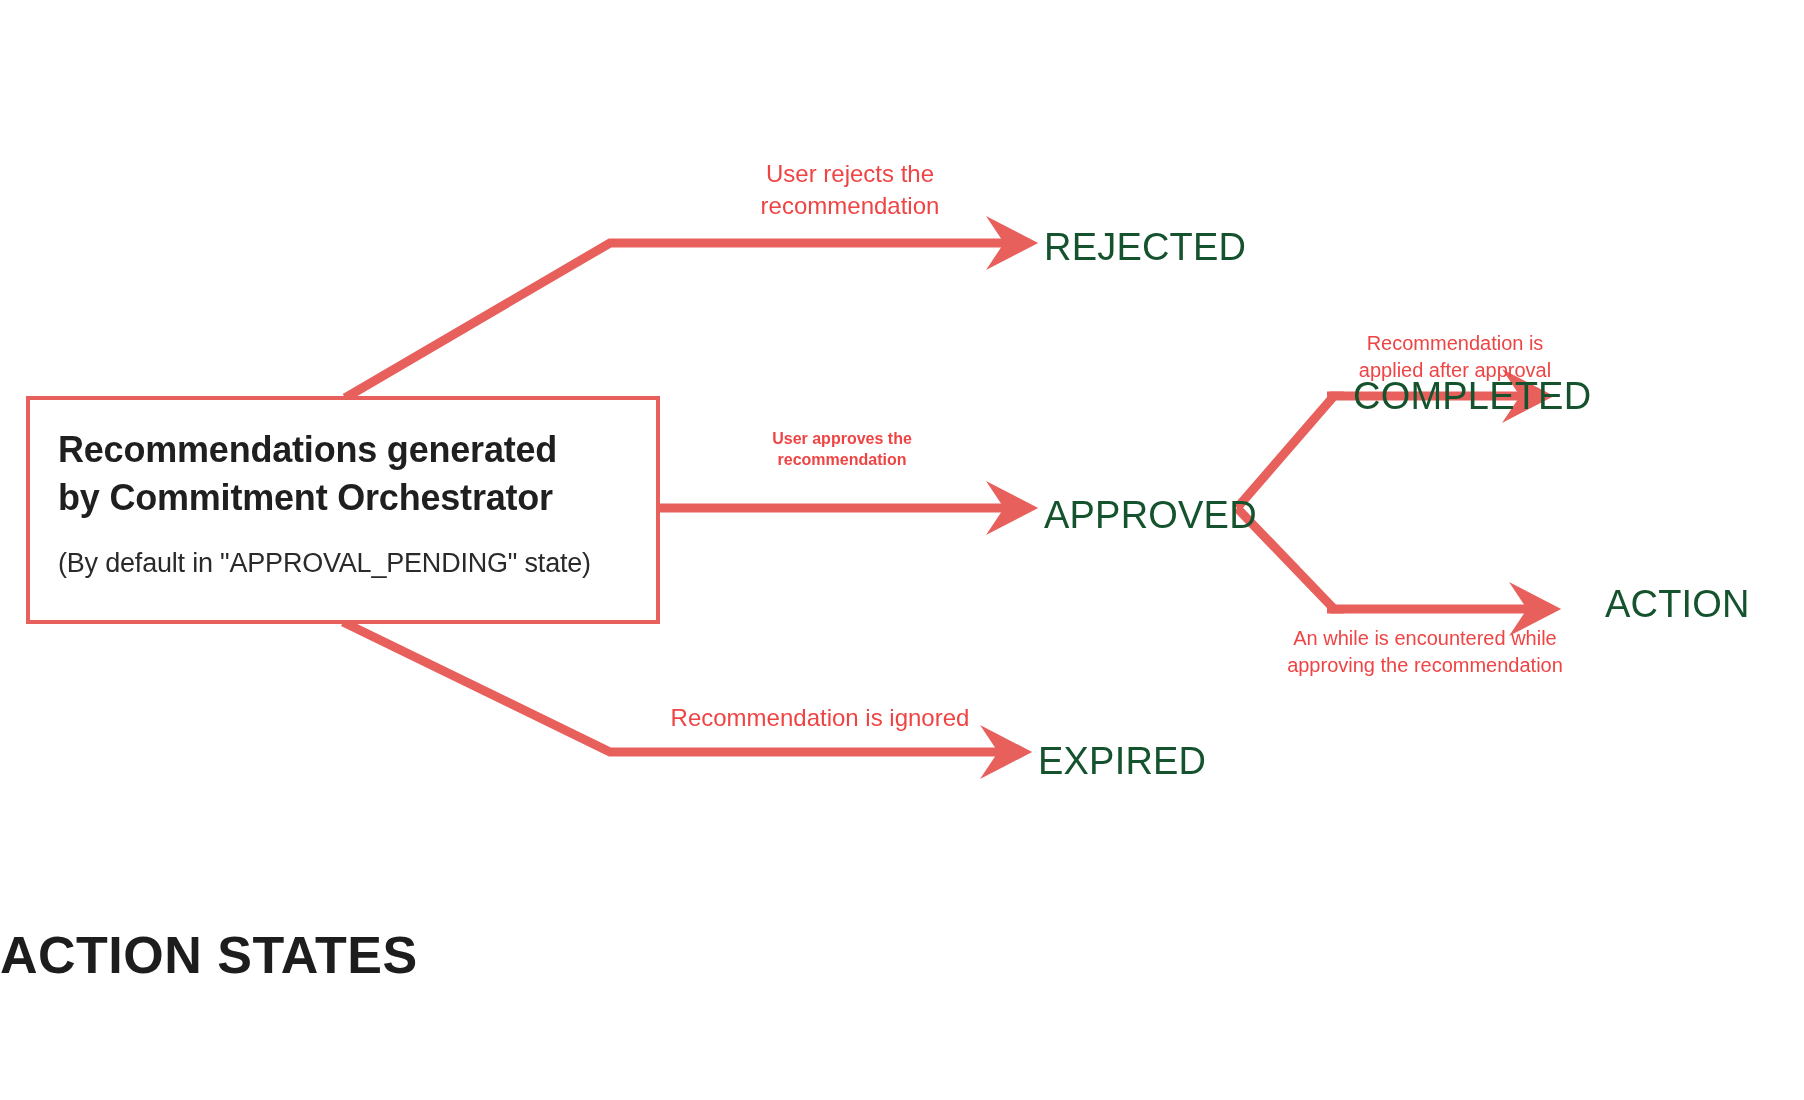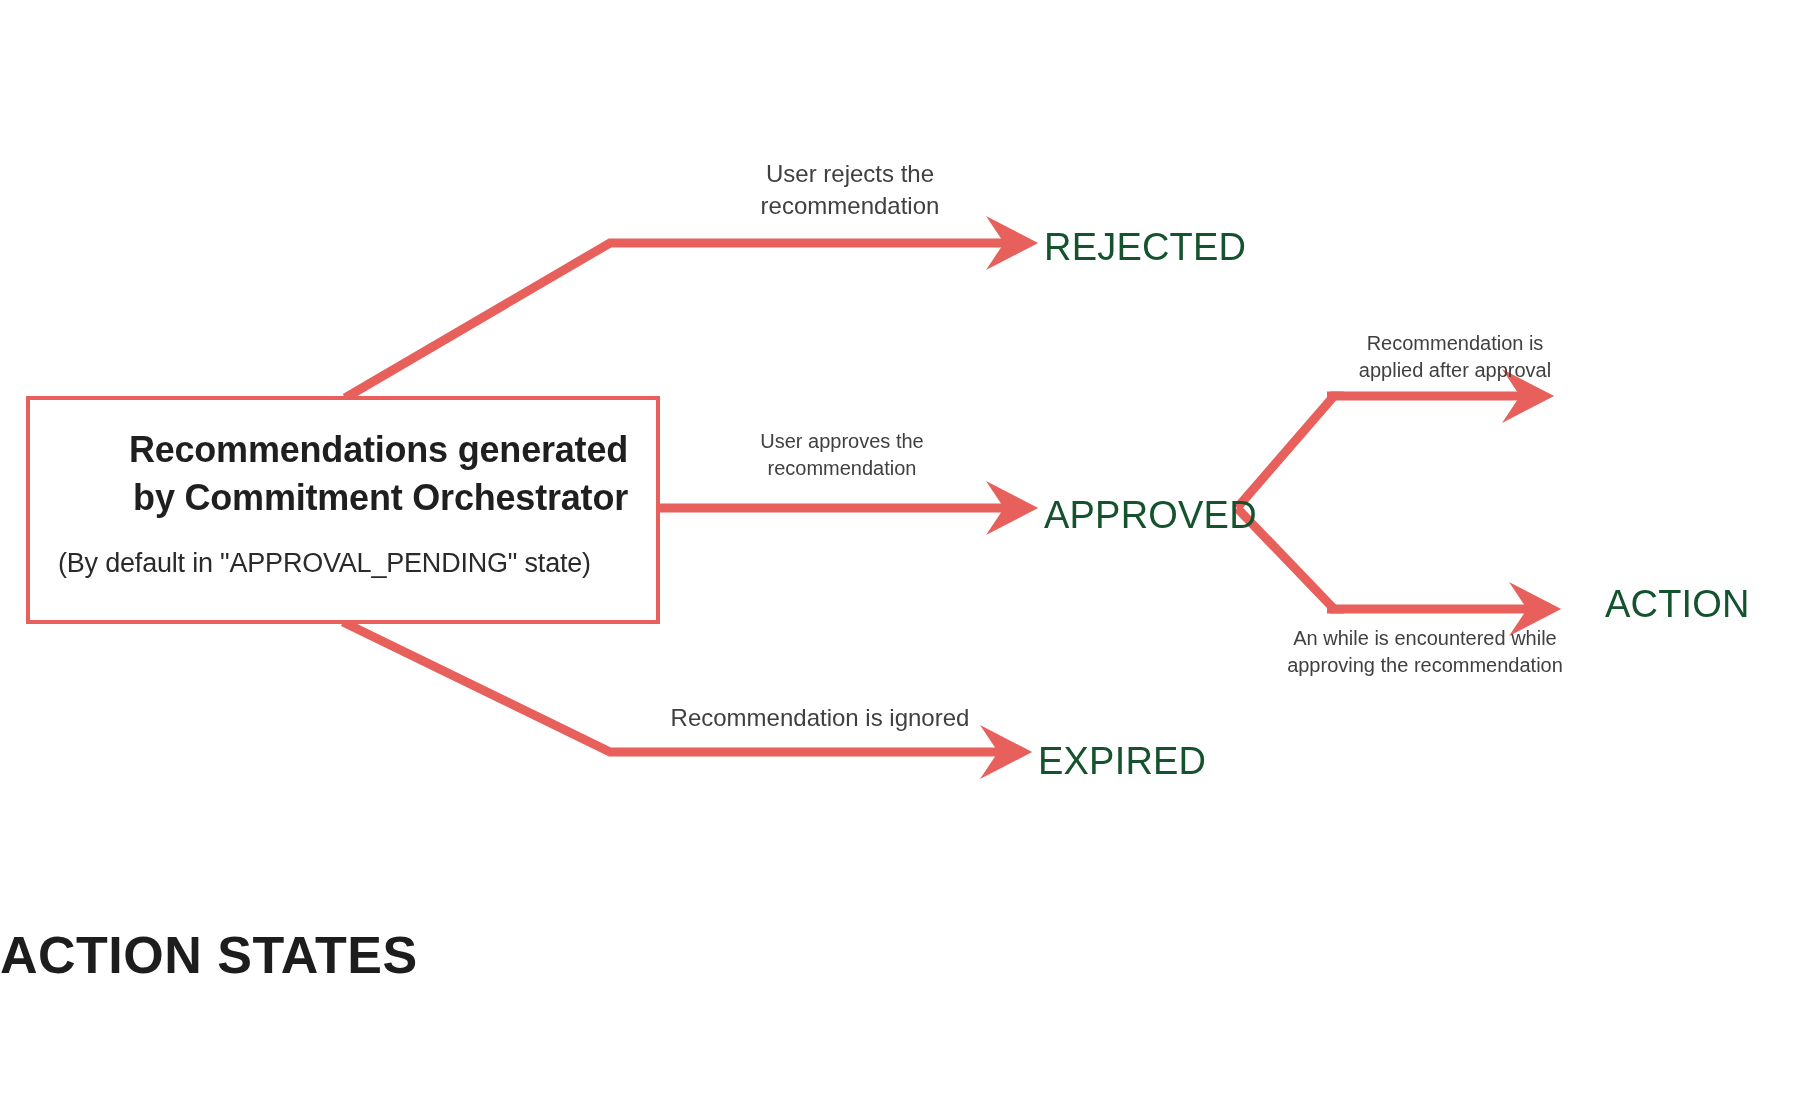--- a/index.html
+++ b/index.html
@@ -37,21 +37,20 @@
     border: 4px solid #e8605c;
     background: #ffffff;
     padding: 26px 28px 0 28px;
   }
   .source-title {
     font-size: 36px;
     font-weight: 700;
     line-height: 1.33;
     color: #1f1f1f;
     letter-spacing: -0.2px;
-    text-align: right;
   }
   .source-sub {
     margin-top: 26px;
     font-size: 27px;
     font-weight: 400;
     color: #2a2a2a;
     letter-spacing: -0.2px;
     white-space: nowrap;
   }
 
@@ -67,33 +66,34 @@
   }
   #state-rejected  { left: 1044px; top: 228px; }
   #state-approved  { left: 1044px; top: 496px; }
   #state-completed { left: 1353px; top: 377px; }
   #state-error     { left: 1605px; top: 585px; }
   #state-expired   { left: 1038px; top: 742px; }
 
   
   .edge-label {
     position: absolute;
-    color: #404040;
+    color: #ef4444;
     font-weight: 400;
     line-height: 1.33;
     white-space: pre-line;
     text-align: center;
   }
   #label-rejected {
     left: 700px; top: 158px; width: 300px;
     font-size: 24px;
   }
   #label-approved {
     left: 692px; top: 428px; width: 300px;
-    font-size: 20px;
+    font-size: 16px;
+    font-weight: bold;
   }
   #label-expired {
     left: 620px; top: 702px; width: 400px;
     font-size: 24px;
   }
   #label-completed {
     left: 1330px; top: 330px; width: 250px;
     font-size: 20px;
   }
   #label-error {
@@ -152,18 +152,19 @@
   <div class="edge-label" id="label-approved">User approves the
 recommendation</div>
   <div class="edge-label" id="label-expired">Recommendation is ignored</div>
   <div class="edge-label" id="label-completed">Recommendation is
 applied after approval</div>
   <div class="edge-label" id="label-error">An while is encountered while
 approving the recommendation</div>
 
   <div class="state-label" id="state-rejected">REJECTED</div>
   <div class="state-label" id="state-approved">APPROVED</div>
+  <div class="state-label" id="state-completed">COMPLETED</div>
   <div class="state-label" id="state-error">ACTION</div>
   <div class="state-label" id="state-expired">EXPIRED</div>
 
   <div id="diagram-title">ACTION STATES</div>
 
 </div>
 
 </body></html>

